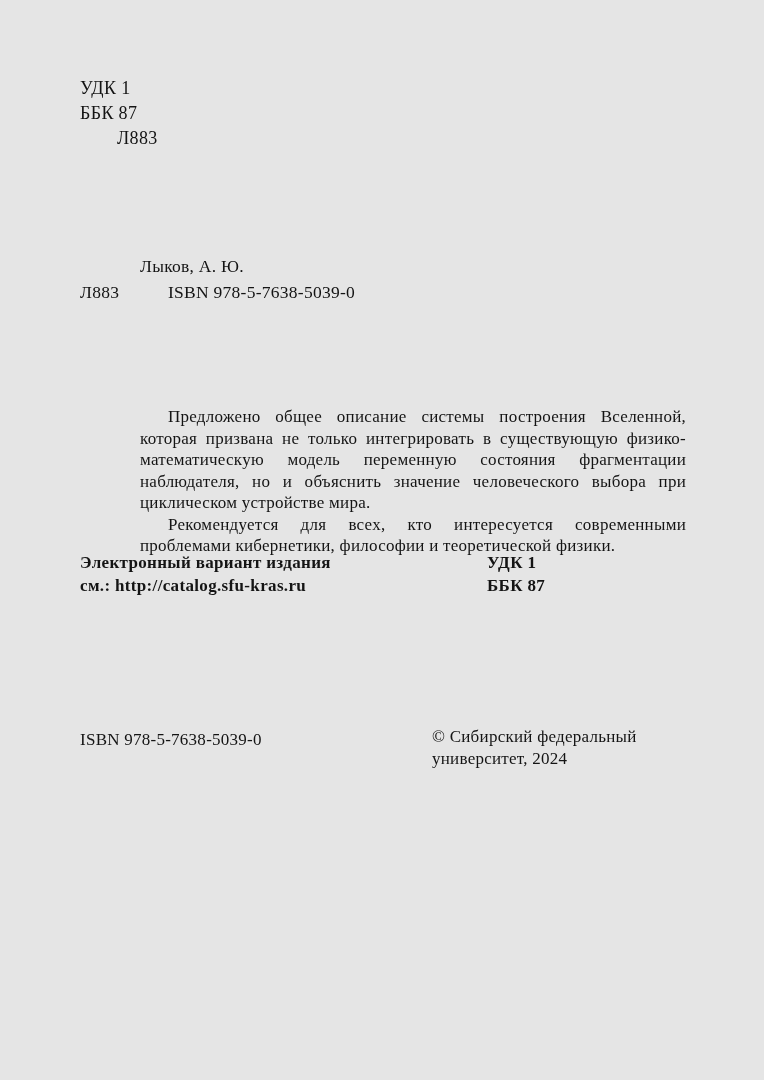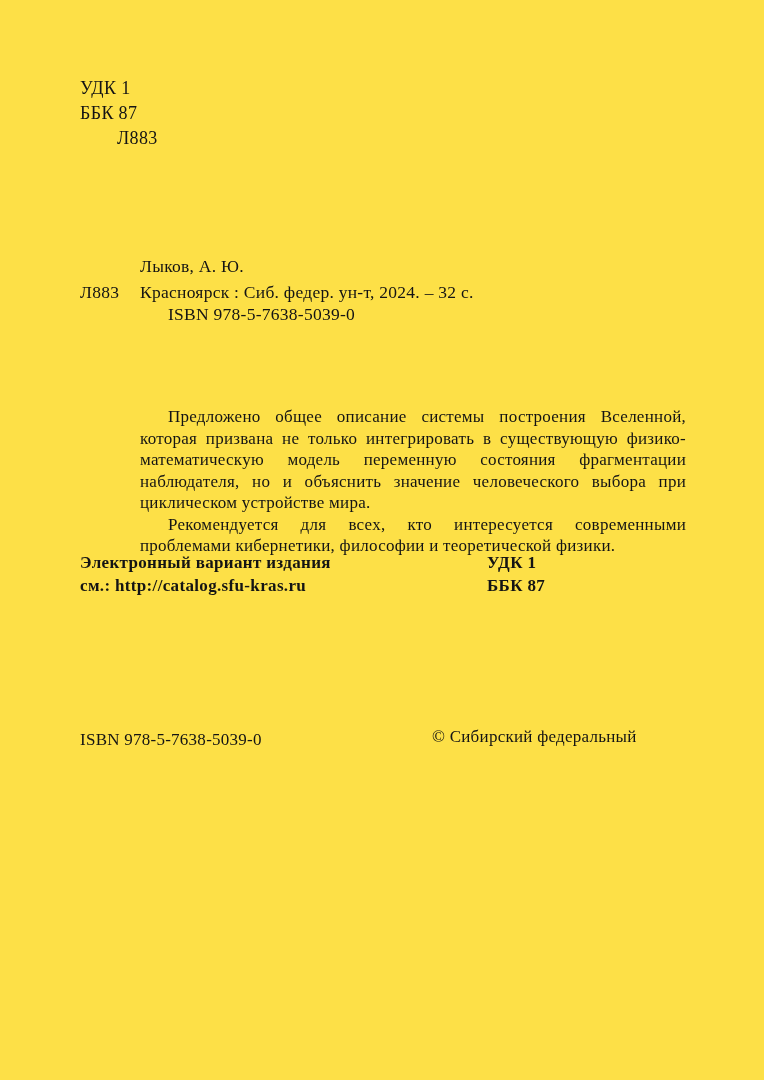--- a/index.html
+++ b/index.html
@@ -4,21 +4,21 @@
 <style>
   html, body {
     margin: 0;
     padding: 0;
     background: #ffffff;
   }
   .page {
     position: relative;
     width: 764px;
     height: 1080px;
-    background: #fde047;
+    background: #e5e5e5;
     color: #141414;
     font-family: "Liberation Serif", "DejaVu Serif", serif;
     overflow: hidden;
     margin: 0 auto;
   }
 
   
   .top-codes {
     position: absolute;
     left: 80px;
@@ -133,21 +133,20 @@
   <div class="top-codes">
     <div>УДК 1</div>
     <div>ББК 87</div>
     <div class="indent">Л883</div>
   </div>
 
   <div class="entry">
     <div class="author">Лыков, А. Ю.</div>
     <div class="entry-body">
       <span class="entry-code">Л883</span>
-      <div>Красноярск : Сиб. федер. ун-т, 2024. – 32 с.</div>
       <div class="isbn-indent">ISBN 978-5-7638-5039-0</div>
     </div>
   </div>
 
   <div class="annotation">
     <p>Предложено общее описание системы построения Вселенной, которая призвана не только интегрировать в существующую физико-математическую модель переменную состояния фрагментации наблюдателя, но и объяснить значение человеческого выбора при циклическом устройстве мира.</p>
     <p>Рекомендуется для всех, кто интересуется современными проблемами кибернетики, философии и теоретической физики.</p>
   </div>
 
   <div class="enote">
@@ -158,16 +157,17 @@
     <div class="enote-row">
       <span>см.: http://catalog.sfu-kras.ru</span>
       <span class="enote-right">ББК 87</span>
     </div>
   </div>
 
   <div class="footer">
     <span class="footer-isbn">ISBN 978-5-7638-5039-0</span>
     <span class="copyright">
       <span class="cline">© Сибирский федеральный</span>
+      <span class="cline">университет, 2024</span>
     </span>
   </div>
 
 </div>
 
 </body></html>

